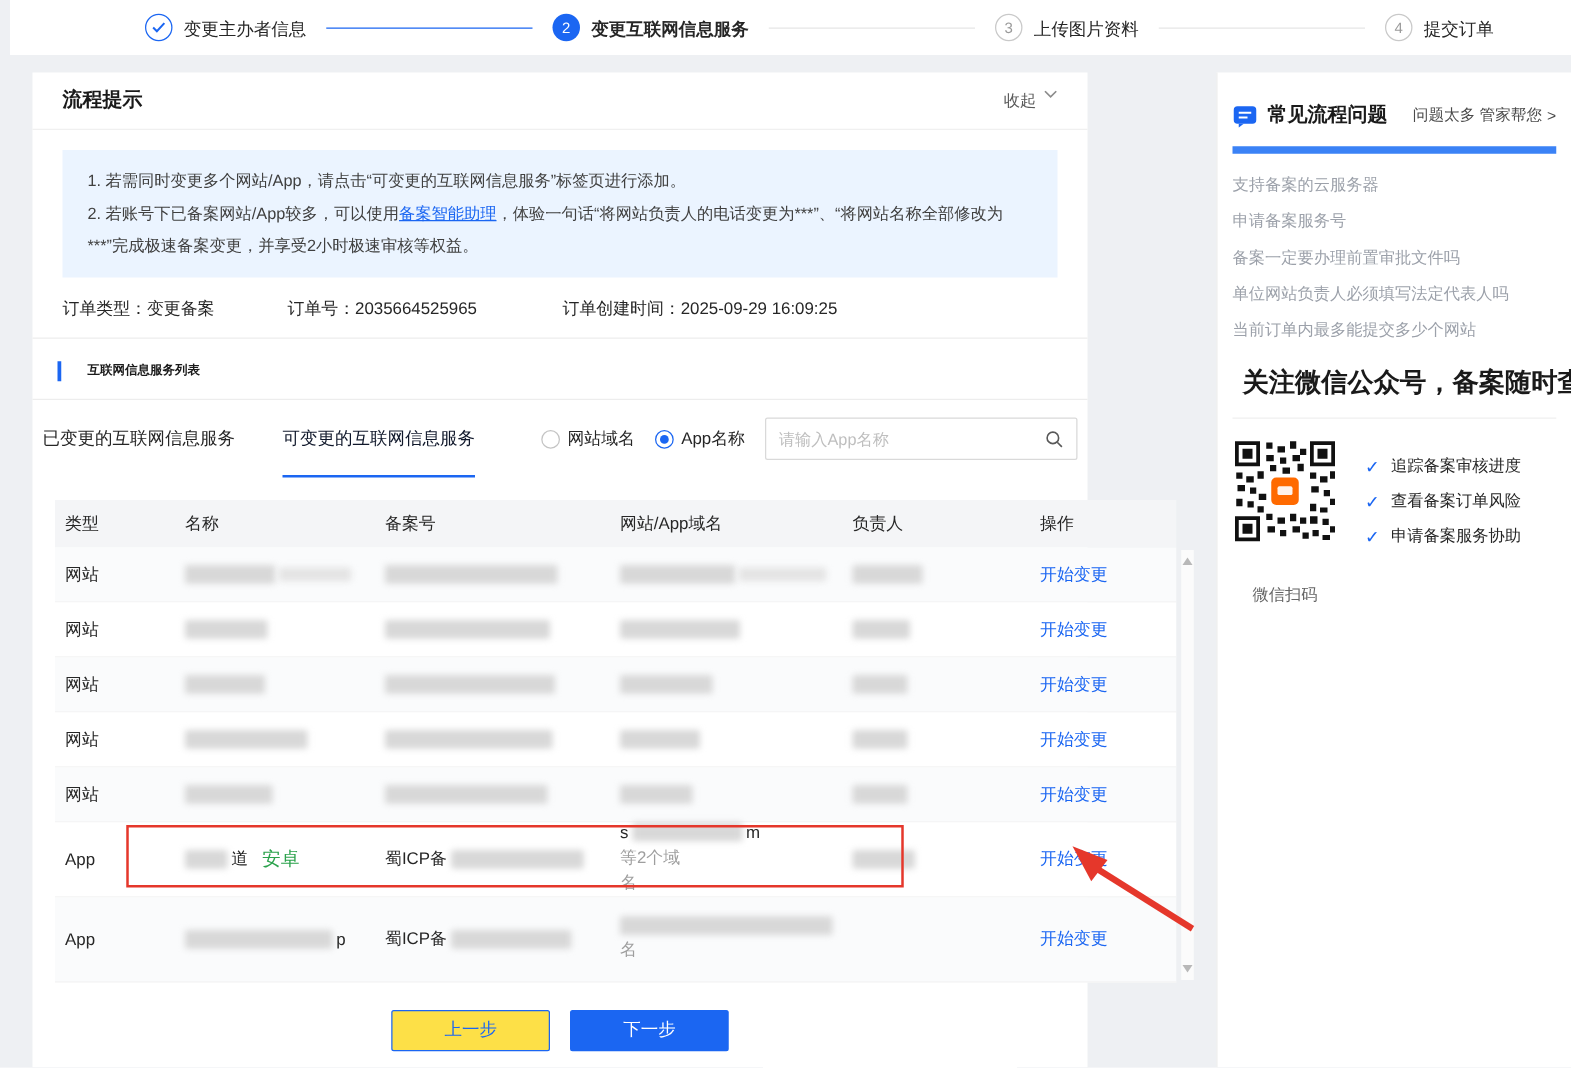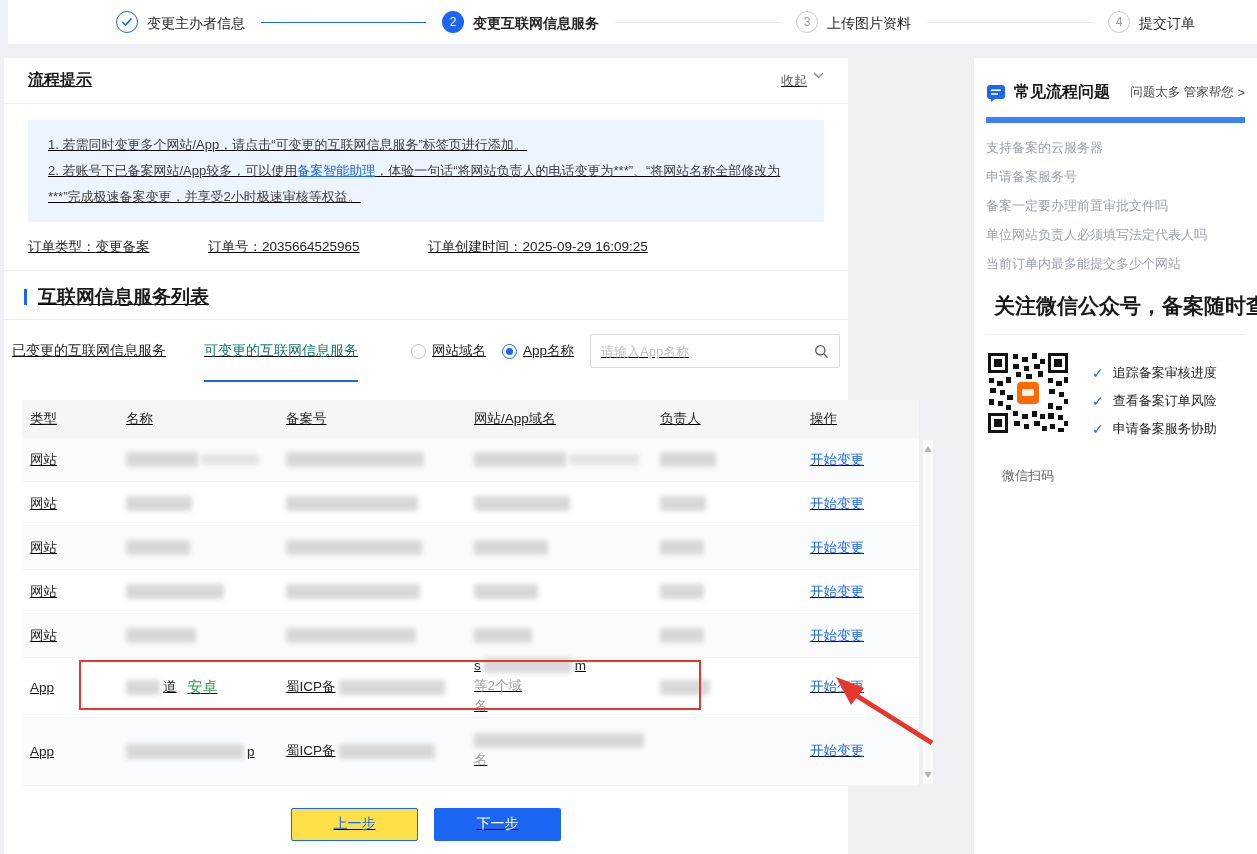--- a/index.html
+++ b/index.html
@@ -14,44 +14,44 @@
                  justify-content:center; font-size:12px; flex:0 0 auto; }
   .step-circle.done { border:1px solid #1B66F2; color:#1B66F2; background:#fff; }
   .step-circle.active { background:#1B66F2; color:#fff; }
   .step-circle.pending { border:1px solid #c9c9c9; color:#9a9a9a; background:#fff; }
   .step-label { font-size:14px; color:#262626; }
   .step.active .step-label { font-weight:bold; }
   .connector { flex:1; height:1px; background:#e6e6e6; margin:0 16px; }
   .connector.blue { background:#1B66F2; }
 
   
-  .card { position:absolute; left:4px; top:58px; width:844px; bottom:0; background:#fff;text-decoration:underline; }
+  .card { position:absolute; left:26px; top:58px; width:844px; bottom:0; background:#fff; }
   .card-header { height:46px; display:flex; align-items:center; justify-content:space-between;
                  padding:0 24px; border-bottom:1px solid #f0f0f0; }
   .card-title { font-size:16px; font-weight:bold; color:#1a1a1a; }
   .collapse { display:flex; gap:6px; font-size:13px; color:#595959; cursor:pointer; }
 
   .tipbox { margin:16px 24px 0; background:#EBF4FF; padding:12px 20px; font-size:13px;
             color:#404040; line-height:2; }
   .tip-link { color:#1B66F2; text-decoration:underline; cursor:pointer; }
 
   .order-row { display:flex; padding:16px 24px 14px; border-bottom:1px solid #ededed;
                font-size:13.5px; color:#262626; }
   .order-item { white-space:nowrap; }
   .order-item.w1 { width:180px; } .order-item.w2 { width:220px; }
 
-  .section-title { margin:18px 0 1px 20px; padding-left:11px; border-left:3px solid #1B66F2;
-                   font-size:19px; font-weight:bold; color:#1a1a1a; line-height:16px; }
+  .section-title { margin:18px 0 1px 20px; padding-left:21px; border-left:3px solid #1B66F2;
+                   font-size:10px; font-weight:bold; color:#1a1a1a; line-height:16px; }
   .section-divider { margin-top:14px; border-bottom:1px solid #ededed; }
 
   .tabs-row { display:flex; align-items:center; justify-content:space-between;
               padding:0 8px; height:62px; }
   .tabs { display:flex; gap:38px; height:100%; }
   .tab { display:flex; align-items:center; font-size:14px; color:#262626; position:relative; cursor:pointer; }
-  .tab.active { color:#0f766e; }
+  .tab.active { color:#0f172a; }
   .tab.active::after { content:""; position:absolute; bottom:0; left:0; right:0; height:2px; background:#1B66F2; }
   .filter { display:flex; align-items:center; gap:16px; }
   .radio-item { display:flex; align-items:center; gap:6px; font-size:13.5px; color:#262626; cursor:pointer; }
   .radio { width:15px; height:15px; border-radius:50%; position:relative; flex:0 0 auto; }
   .radio.off { border:1px solid #c4c4c4; background:#fff; }
   .radio.on  { border:1px solid #1B66F2; background:#fff; }
   .radio.on::after { content:""; position:absolute; left:3px; top:3px; width:7px; height:7px;
                      border-radius:50%; background:#1B66F2; }
   .search { width:250px; height:34px; border:1px solid #d9d9d9; border-radius:2px;
             display:flex; align-items:center; padding:0 10px; gap:8px; background:#fff; }

